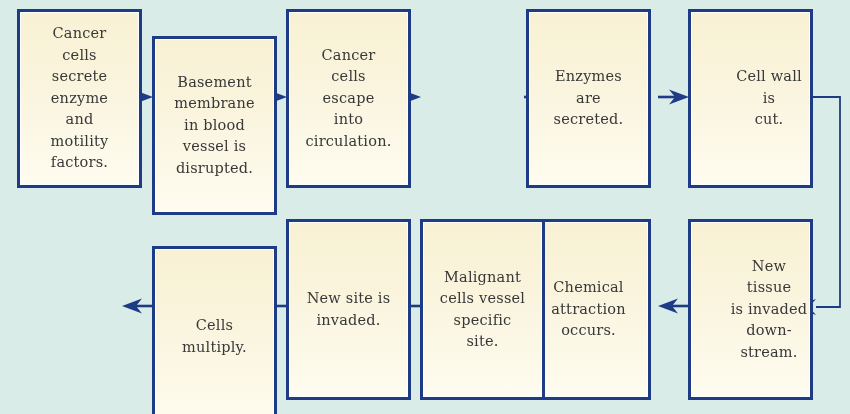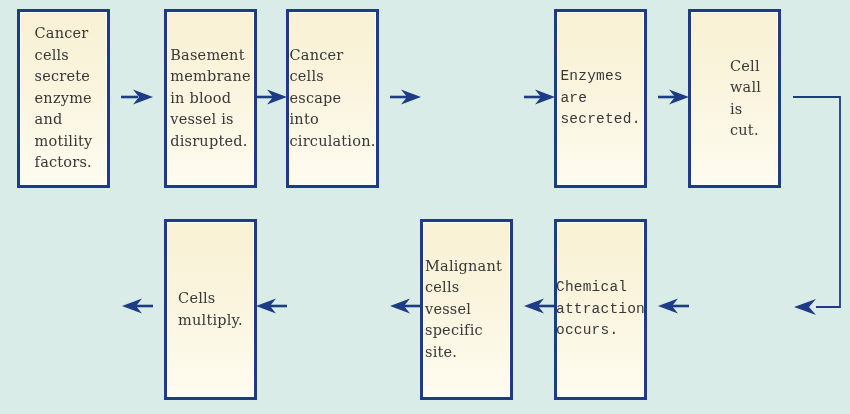--- a/index.html
+++ b/index.html
@@ -16,36 +16,37 @@
     overflow: hidden;
   }
   .overlay {
     position: absolute;
     left: 0; top: 0;
     width: 850px; height: 414px;
     pointer-events: none;
   }
   .box {
     position: absolute;
-    width: 93px;
+    width: 125px;
     box-sizing: border-box;
     border: 3px solid #1e3c85;
     background: linear-gradient(to bottom, #f8f1d4 0%, #faf4dd 40%, #fefcf0 100%);
     box-shadow: inset 0 0 0 1px rgba(255,255,255,0.85);
     display: flex;
     align-items: center;
     justify-content: center;
+    text-align: center;
   }
   .row-top    { top: 9px;   height: 179px; }
   .row-bottom { top: 219px; height: 181px; }
   .c1 { left: 17px; }
-  .c2 { left: 164px; }
+  .c2 { left: 152px; margin-top: 27px; }
   .c3 { left: 286px; }
   .c4 { left: 420px; }
-  .c5 { left: 554px; font-family: Liberation Mono, monospace; }
+  .c5 { left: 526px; }
   .c6 { left: 688px; padding-left: 37px; }
   .box-text {
     white-space: pre-line;
     font-size: 14.5px;
     line-height: 21.5px;
     color: #383838;
     letter-spacing: 0.2px;
     padding: 2px;
   }
 </style>
@@ -130,29 +131,39 @@
   <div class="box row-top c5">
     <span class="box-text">Enzymes
 are
 secreted.</span>
   </div>
   <div class="box row-top c6">
     <span class="box-text">Cell wall is
 cut.</span>
   </div>
 
+  <div class="box row-bottom c6">
+    <span class="box-text">New tissue
+is invaded
+down-
+stream.</span>
+  </div>
   <div class="box row-bottom c5">
     <span class="box-text">Chemical
 attraction
 occurs.</span>
   </div>
   <div class="box row-bottom c4">
     <span class="box-text">Malignant
 cells vessel
 specific
 site.</span>
   </div>
+  <div class="box row-bottom c3">
+    <span class="box-text">New site is
+invaded.</span>
+  </div>
   <div class="box row-bottom c2">
     <span class="box-text">Cells
 multiply.</span>
   </div>
 
 </div>
 
 </body></html>

